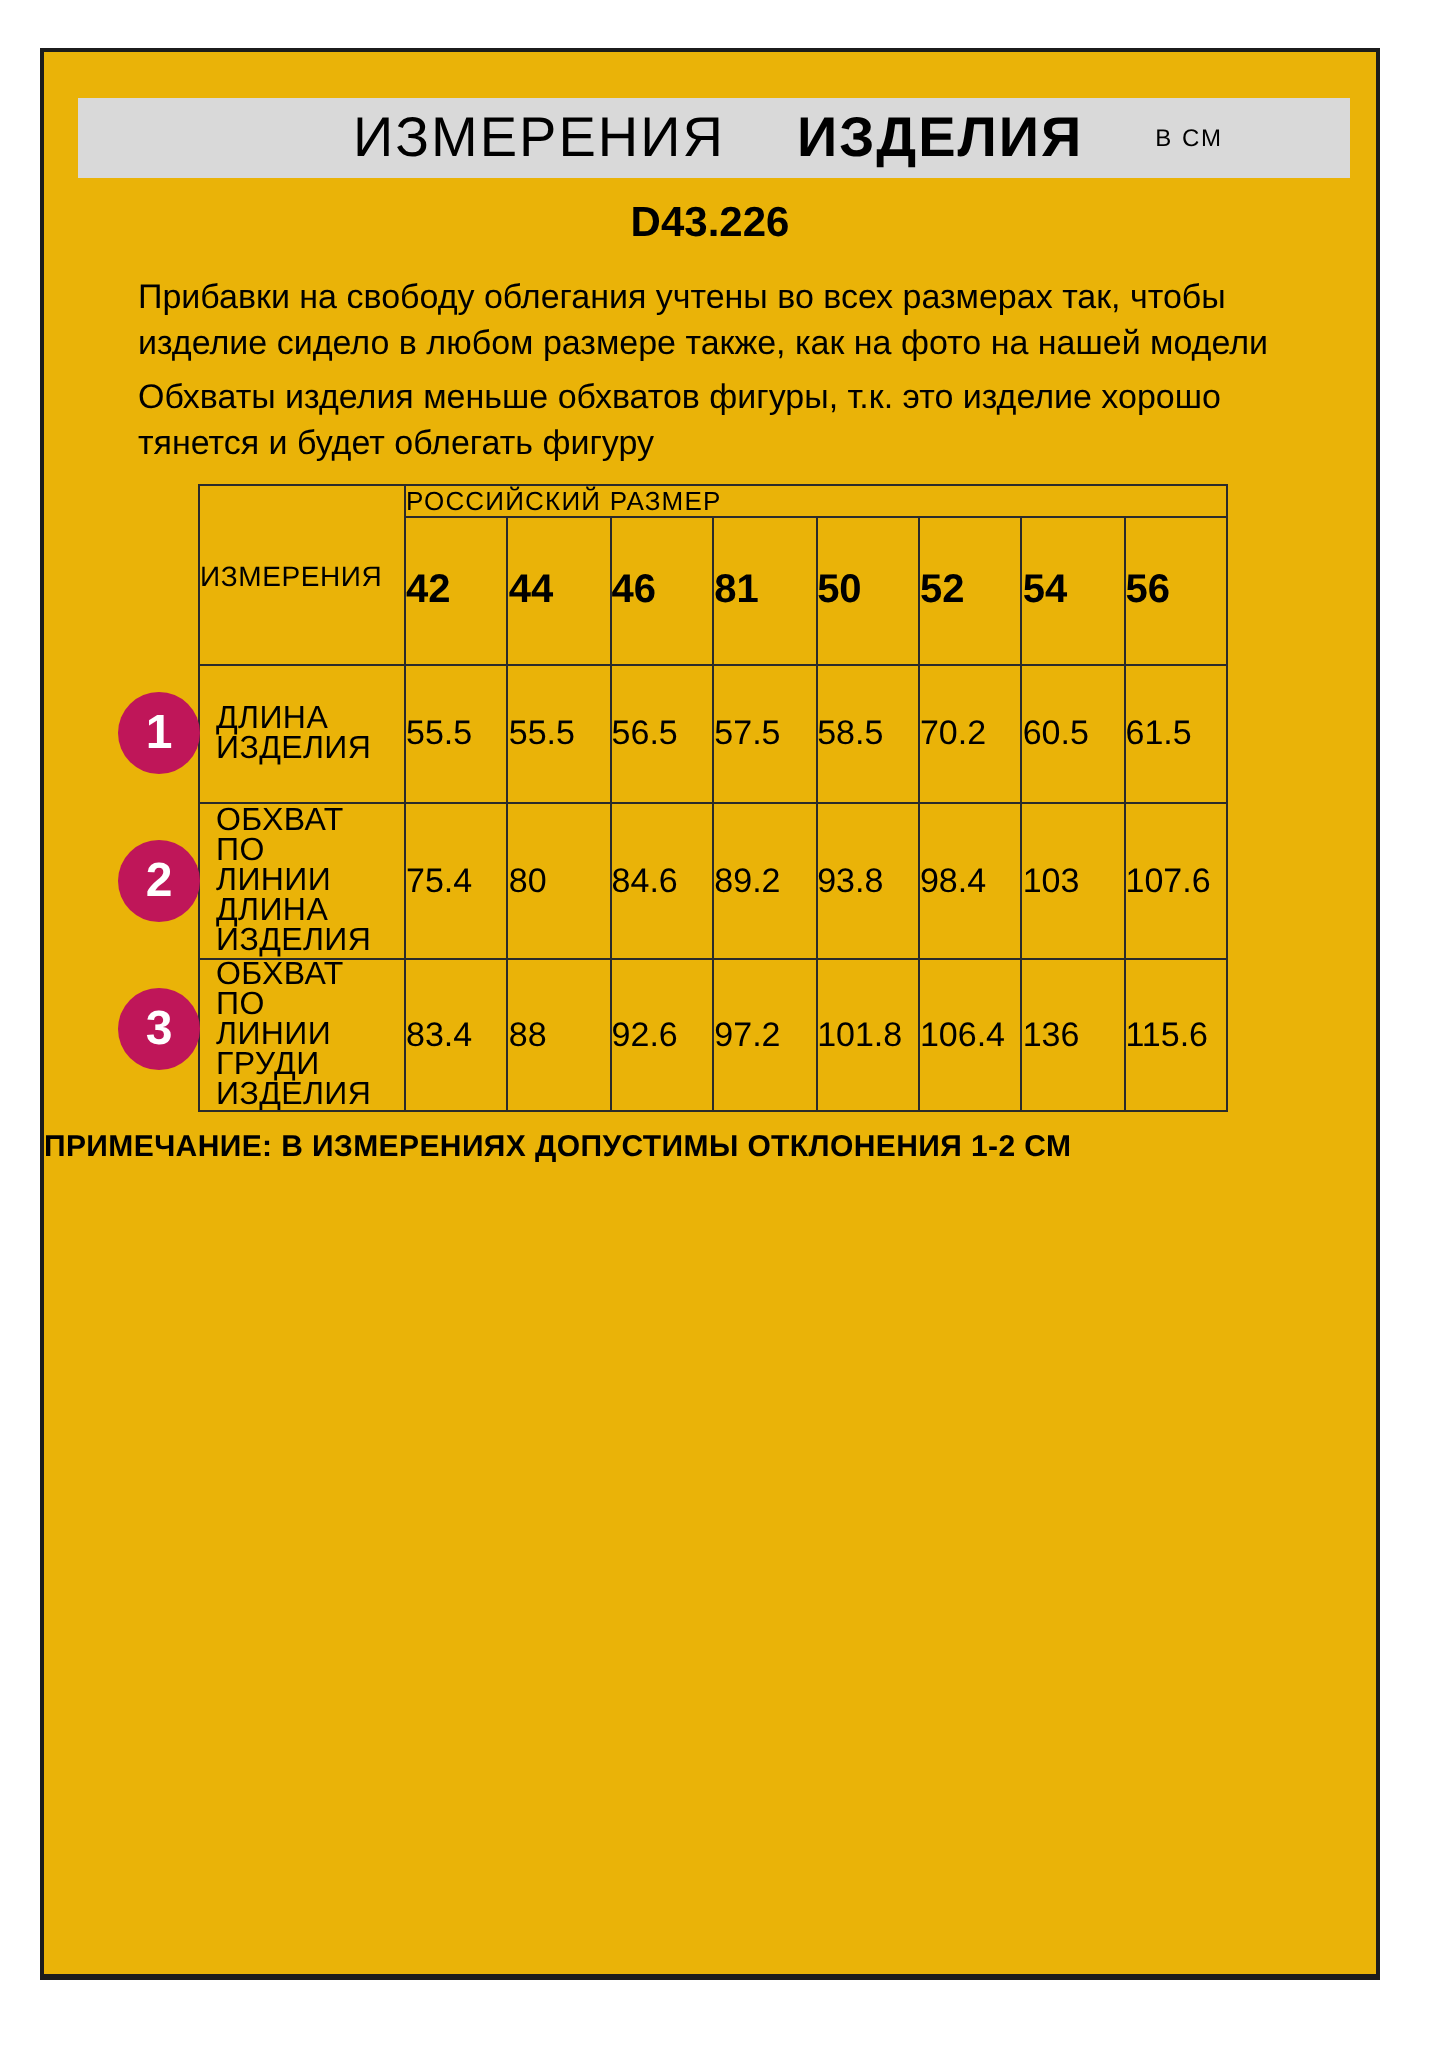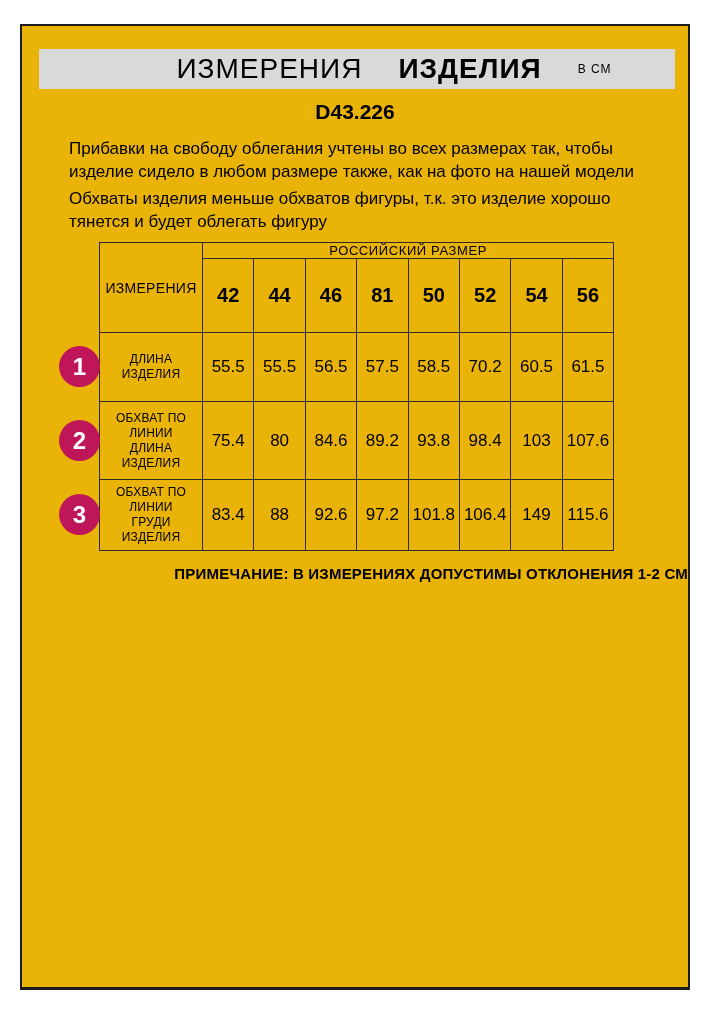--- a/index.html
+++ b/index.html
@@ -58,29 +58,28 @@
   
   table.measure {
     position: absolute;
     left: 77px; top: 216px;
     width: 514px;
     border-collapse: collapse;
     table-layout: fixed;
   }
   table.measure td {
     border: 1.5px solid var(--table_border, #2b2b2b);
-    text-align: center;
     vertical-align: middle;
     overflow: hidden;
   }
   td.corner-cell { font-size: 14px; letter-spacing: 0.3px; }
   td.group-cell  { font-size: 13px; letter-spacing: 0.6px; height: 16px; }
   tr.sizes-row td { height: 74px; font-size: 20px; font-weight: 700; margin-top: 10px; }
   tr.data-row td.label-cell {
-    font-size: 12px;
+    font-size: 16px;
     line-height: 15px;
     padding: 0 8px;
     letter-spacing: 0.2px;
   }
   tr.data-row td.value-cell { font-size: 17px; }
   tr.data-row-1 td { height: 69px; }
   tr.data-row-2 td { height: 78px; }
   tr.data-row-3 td { height: 71px; }
 
   
@@ -97,21 +96,21 @@
     font-size: 24px;
     font-weight: 700;
   }
   .row-badge-1 { top: 320px; }
   .row-badge-2 { top: 394px; }
   .row-badge-3 { top: 468px; }
 
   .note {
     position: absolute;
     left: 0; top: 539px; width: 100%;
-    text-align: right;
+    text-align: left;
     font-size: 15px;
     font-weight: 700;
     letter-spacing: 0.2px;
   }
 </style>
 </head>
 <body>
 
 <div class="page">
 
@@ -178,21 +177,21 @@
       <td class="value-cell">107.6</td>
     </tr>
     <tr class="data-row data-row-3">
       <td class="label-cell">ОБХВАТ ПО ЛИНИИ ГРУДИ ИЗДЕЛИЯ</td>
       <td class="value-cell">83.4</td>
       <td class="value-cell">88</td>
       <td class="value-cell">92.6</td>
       <td class="value-cell">97.2</td>
       <td class="value-cell">101.8</td>
       <td class="value-cell">106.4</td>
-      <td class="value-cell">149</td>
+      <td class="value-cell">136</td>
       <td class="value-cell">115.6</td>
     </tr>
   </tbody>
     </table>
 
   <div class="row-badge row-badge-1">
     <span>1</span>
   </div>
   <div class="row-badge row-badge-2">
     <span>2</span>

